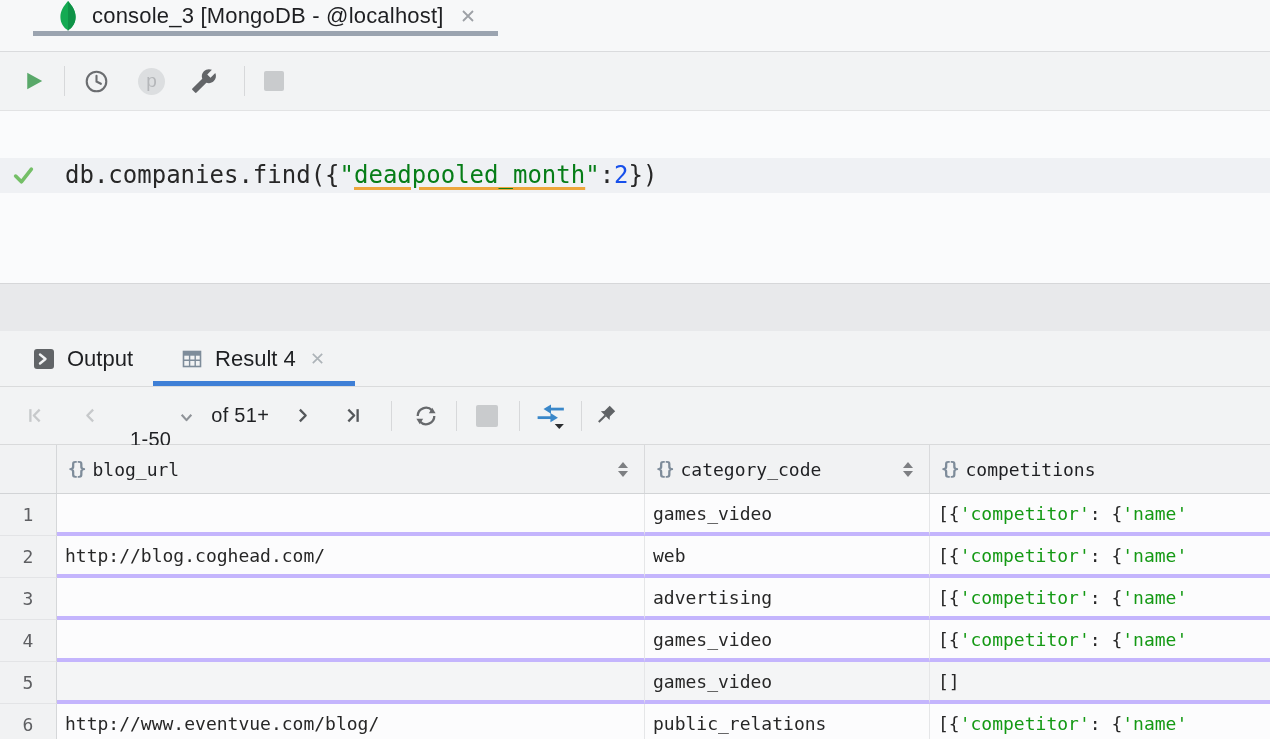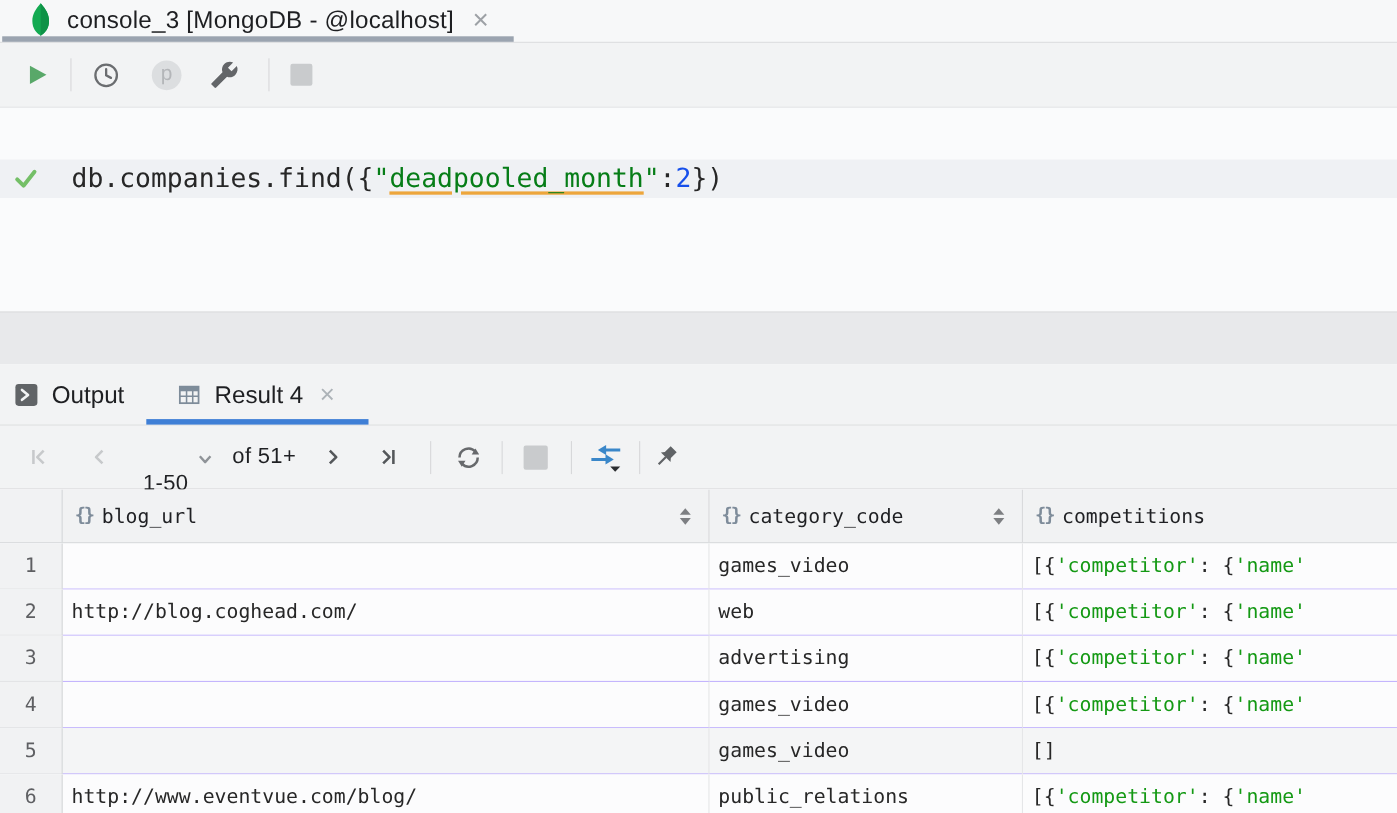--- a/index.html
+++ b/index.html
@@ -6,22 +6,22 @@
   body { background:#ffffff; }
   .app {
     width:1270px; height:739px; position:relative; overflow:hidden;
     background:#fff; font-family:"Liberation Sans", sans-serif;
     display:flex; flex-direction:column;
   }
   .mono { font-family:"DejaVu Sans Mono", monospace; }
 
   
   .tabbar {
-    height:39px; background:#f7f8f9; border-bottom:1px solid #dadbdd;
-    display:flex; align-items:flex-end;
+    height:52px; background:#f7f8f9; border-bottom:1px solid #dadbdd;
+    display:flex; align-items:flex-start;padding-left:31px;
   }
   .etab {
     margin-left:2px; position:relative; display:flex; align-items:center;
     padding:0 22px 4px 26px;
   }
   .etab-title { font-size:22px; color:#1e1f22; margin-left:15px; letter-spacing:.2px; }
   .etab-underline { position:absolute; left:0; right:0; bottom:0; height:5px; background:#9ba4b0; }
   .closex { margin-left:16px; display:flex; }
 
   
@@ -54,21 +54,21 @@
     text-decoration-thickness:3px; text-underline-offset:4px;
   }
   .num { color:#1750EB; }
 
   
   .band { height:48px; background:#e8e9eb; border-top:1px solid #d6d7d9; }
 
   
   .twtabs {
     height:56px; background:#f2f3f4; border-bottom:1px solid #dadbdc;
-    display:flex; align-items:stretch; 
+    display:flex; align-items:stretch; padding-left:20px;
   }
   .twtab { display:flex; align-items:center; position:relative; }
   .twtab.output { padding:0 20px 0 13px; }
   .twtab.result { padding:0 30px 0 28px; }
   .twtab-label { font-size:22px; color:#1e1f22; margin-left:12px; }
   .twtab .closex { margin-left:14px; }
   .twtab-underline { position:absolute; left:0; right:0; bottom:0; height:5px; background:#3f7fd6; }
 
   
   .pager {
@@ -110,21 +110,21 @@
   .trow.striped { background:#f4f5f6; }
   .rownum {
     width:57px; flex:none; background:#f1f2f3;
     border-right:1px solid #d5d7d9; border-bottom:1px solid #e3e4e6;
     display:flex; align-items:center; justify-content:center;
     font-family:"DejaVu Sans Mono", monospace; font-size:18px; color:#5e5f62;
   }
   .cell {
     font-family:"DejaVu Sans Mono", monospace; font-size:18px; color:#272727;
     display:flex; align-items:center; padding-left:8px;
-    border-bottom:1px solid #c4b5fd; white-space:pre; overflow:hidden;
+    border-bottom:4px solid #c4b5fd; white-space:pre; overflow:hidden;
   }
   .c-blog { width:588px; flex:none; border-right:1px solid #e5e6e8; }
   .c-cat  { width:285px; flex:none; border-right:1px solid #e5e6e8; }
   .c-comp { flex:1; }
   .grn { color:#149914; }
   .plain { color:#272727; }
 </style>
 </head>
 <body>
 

